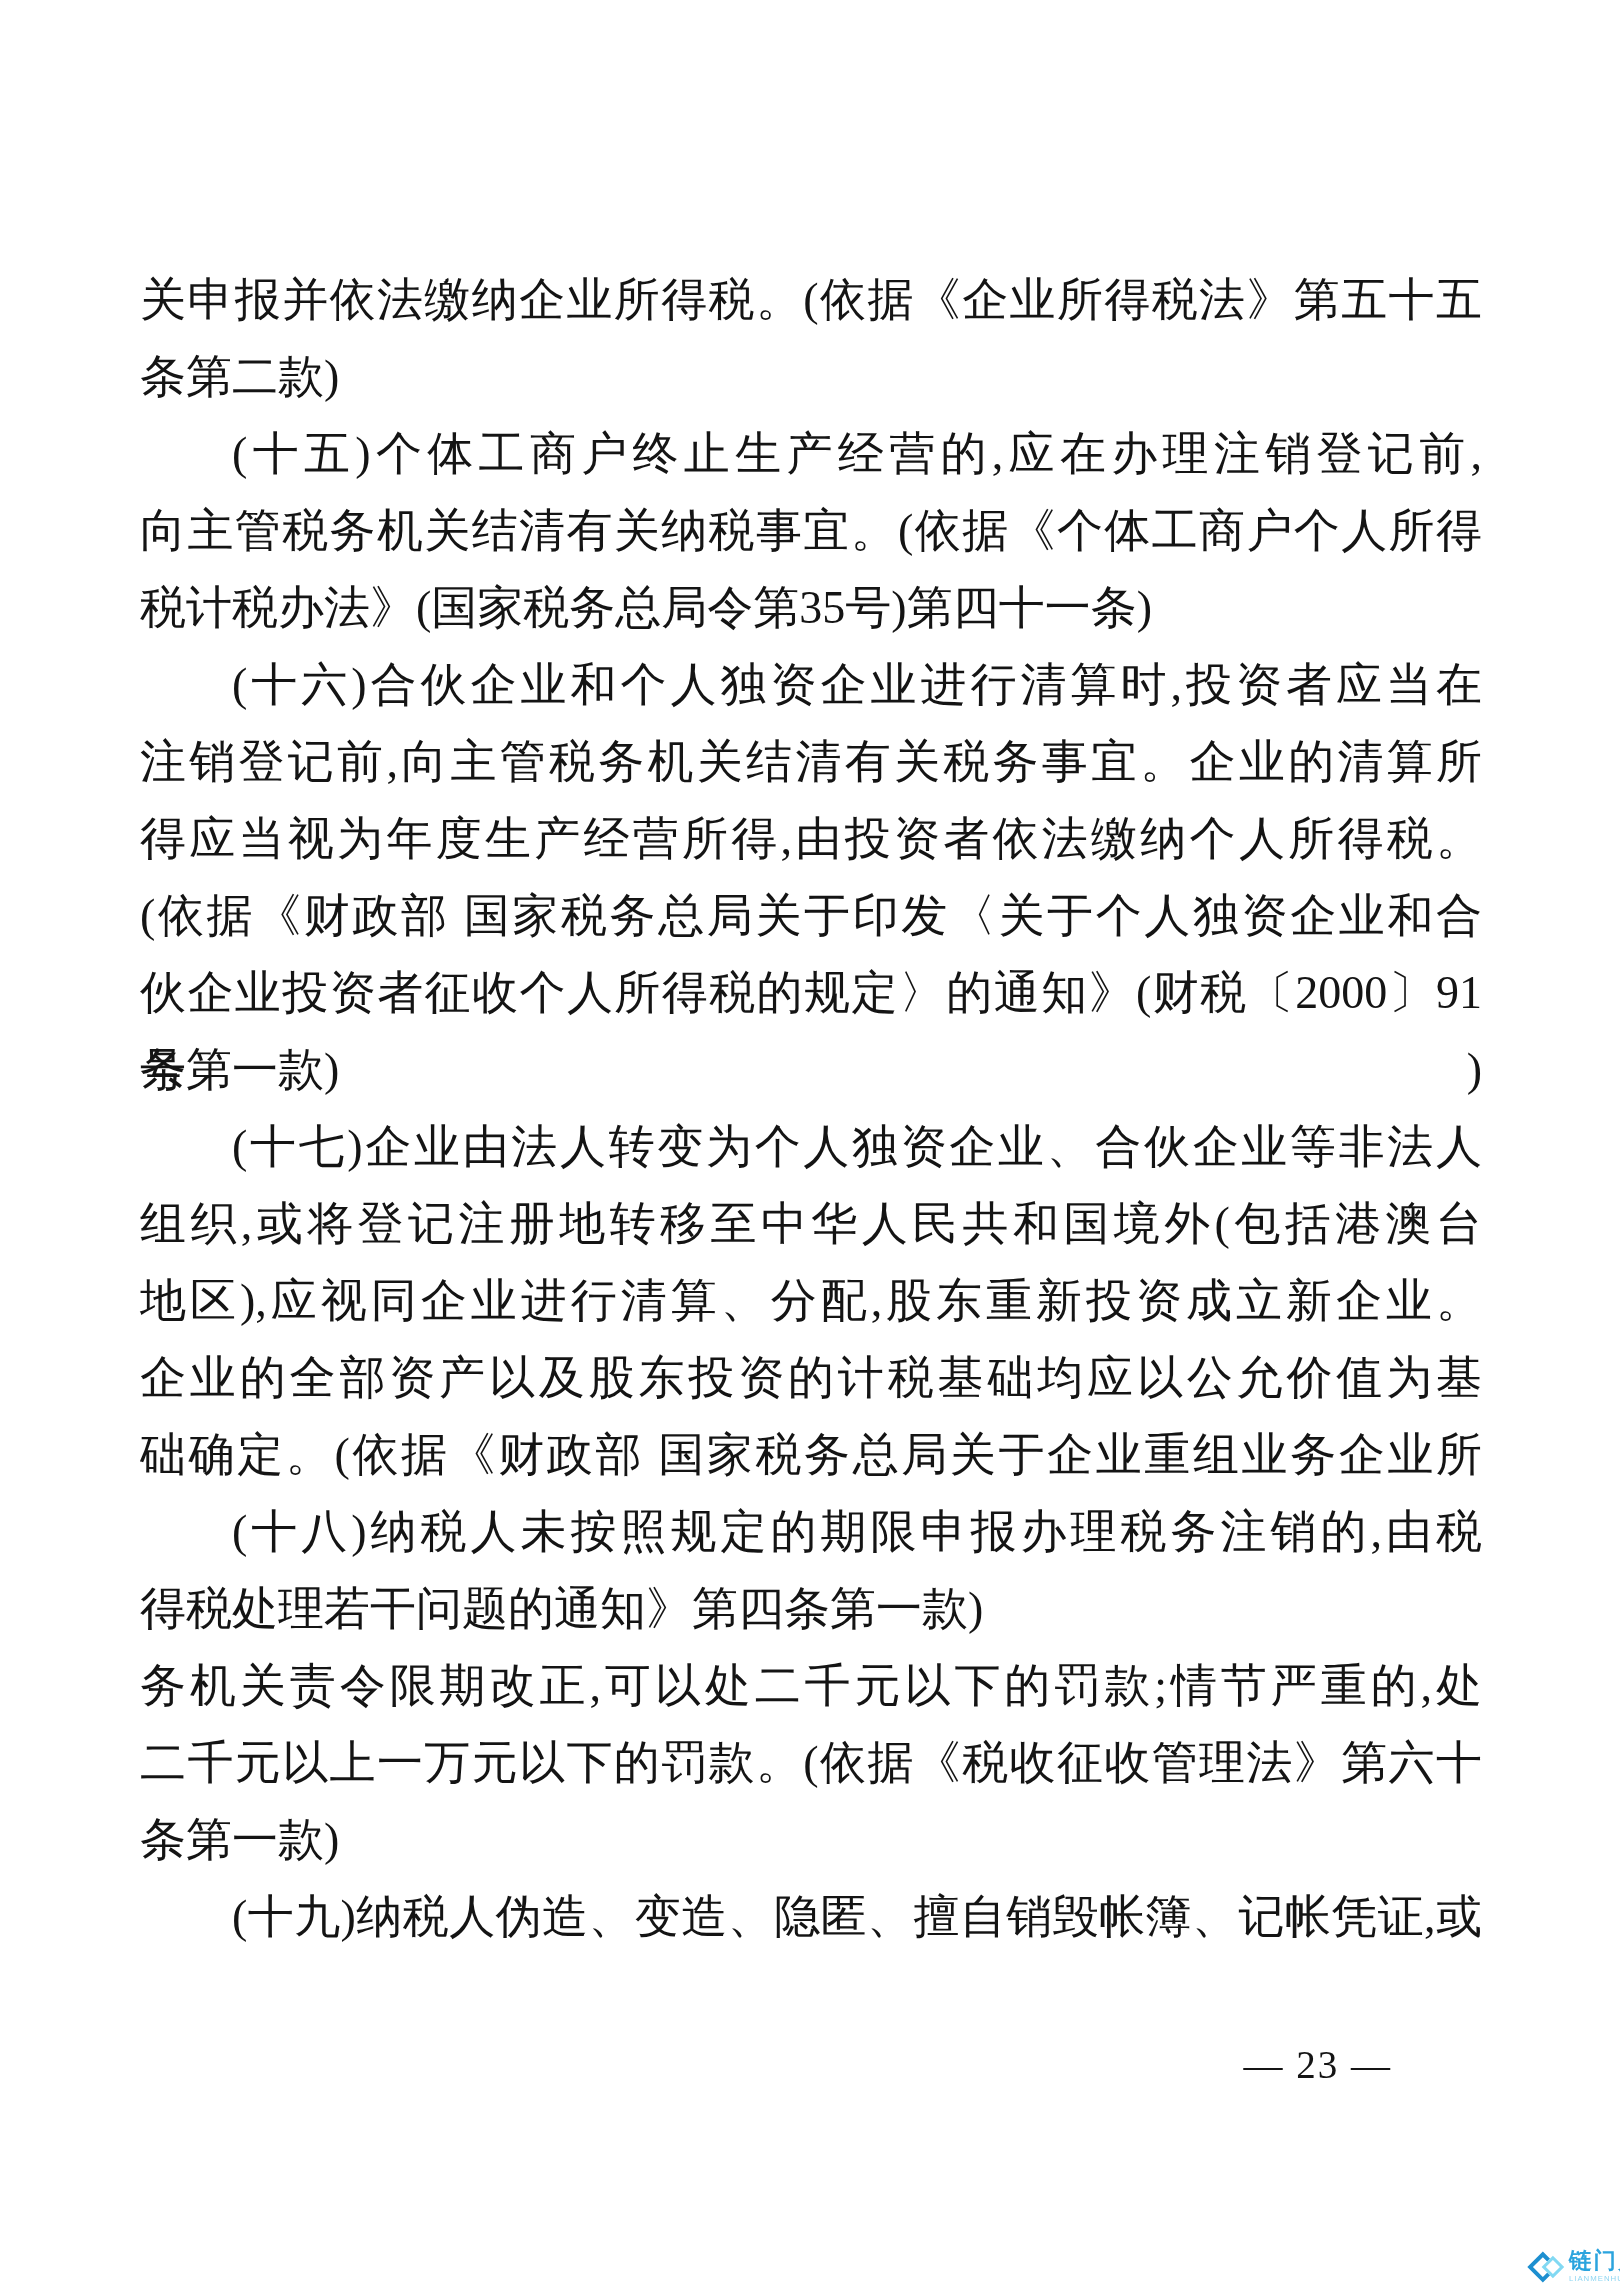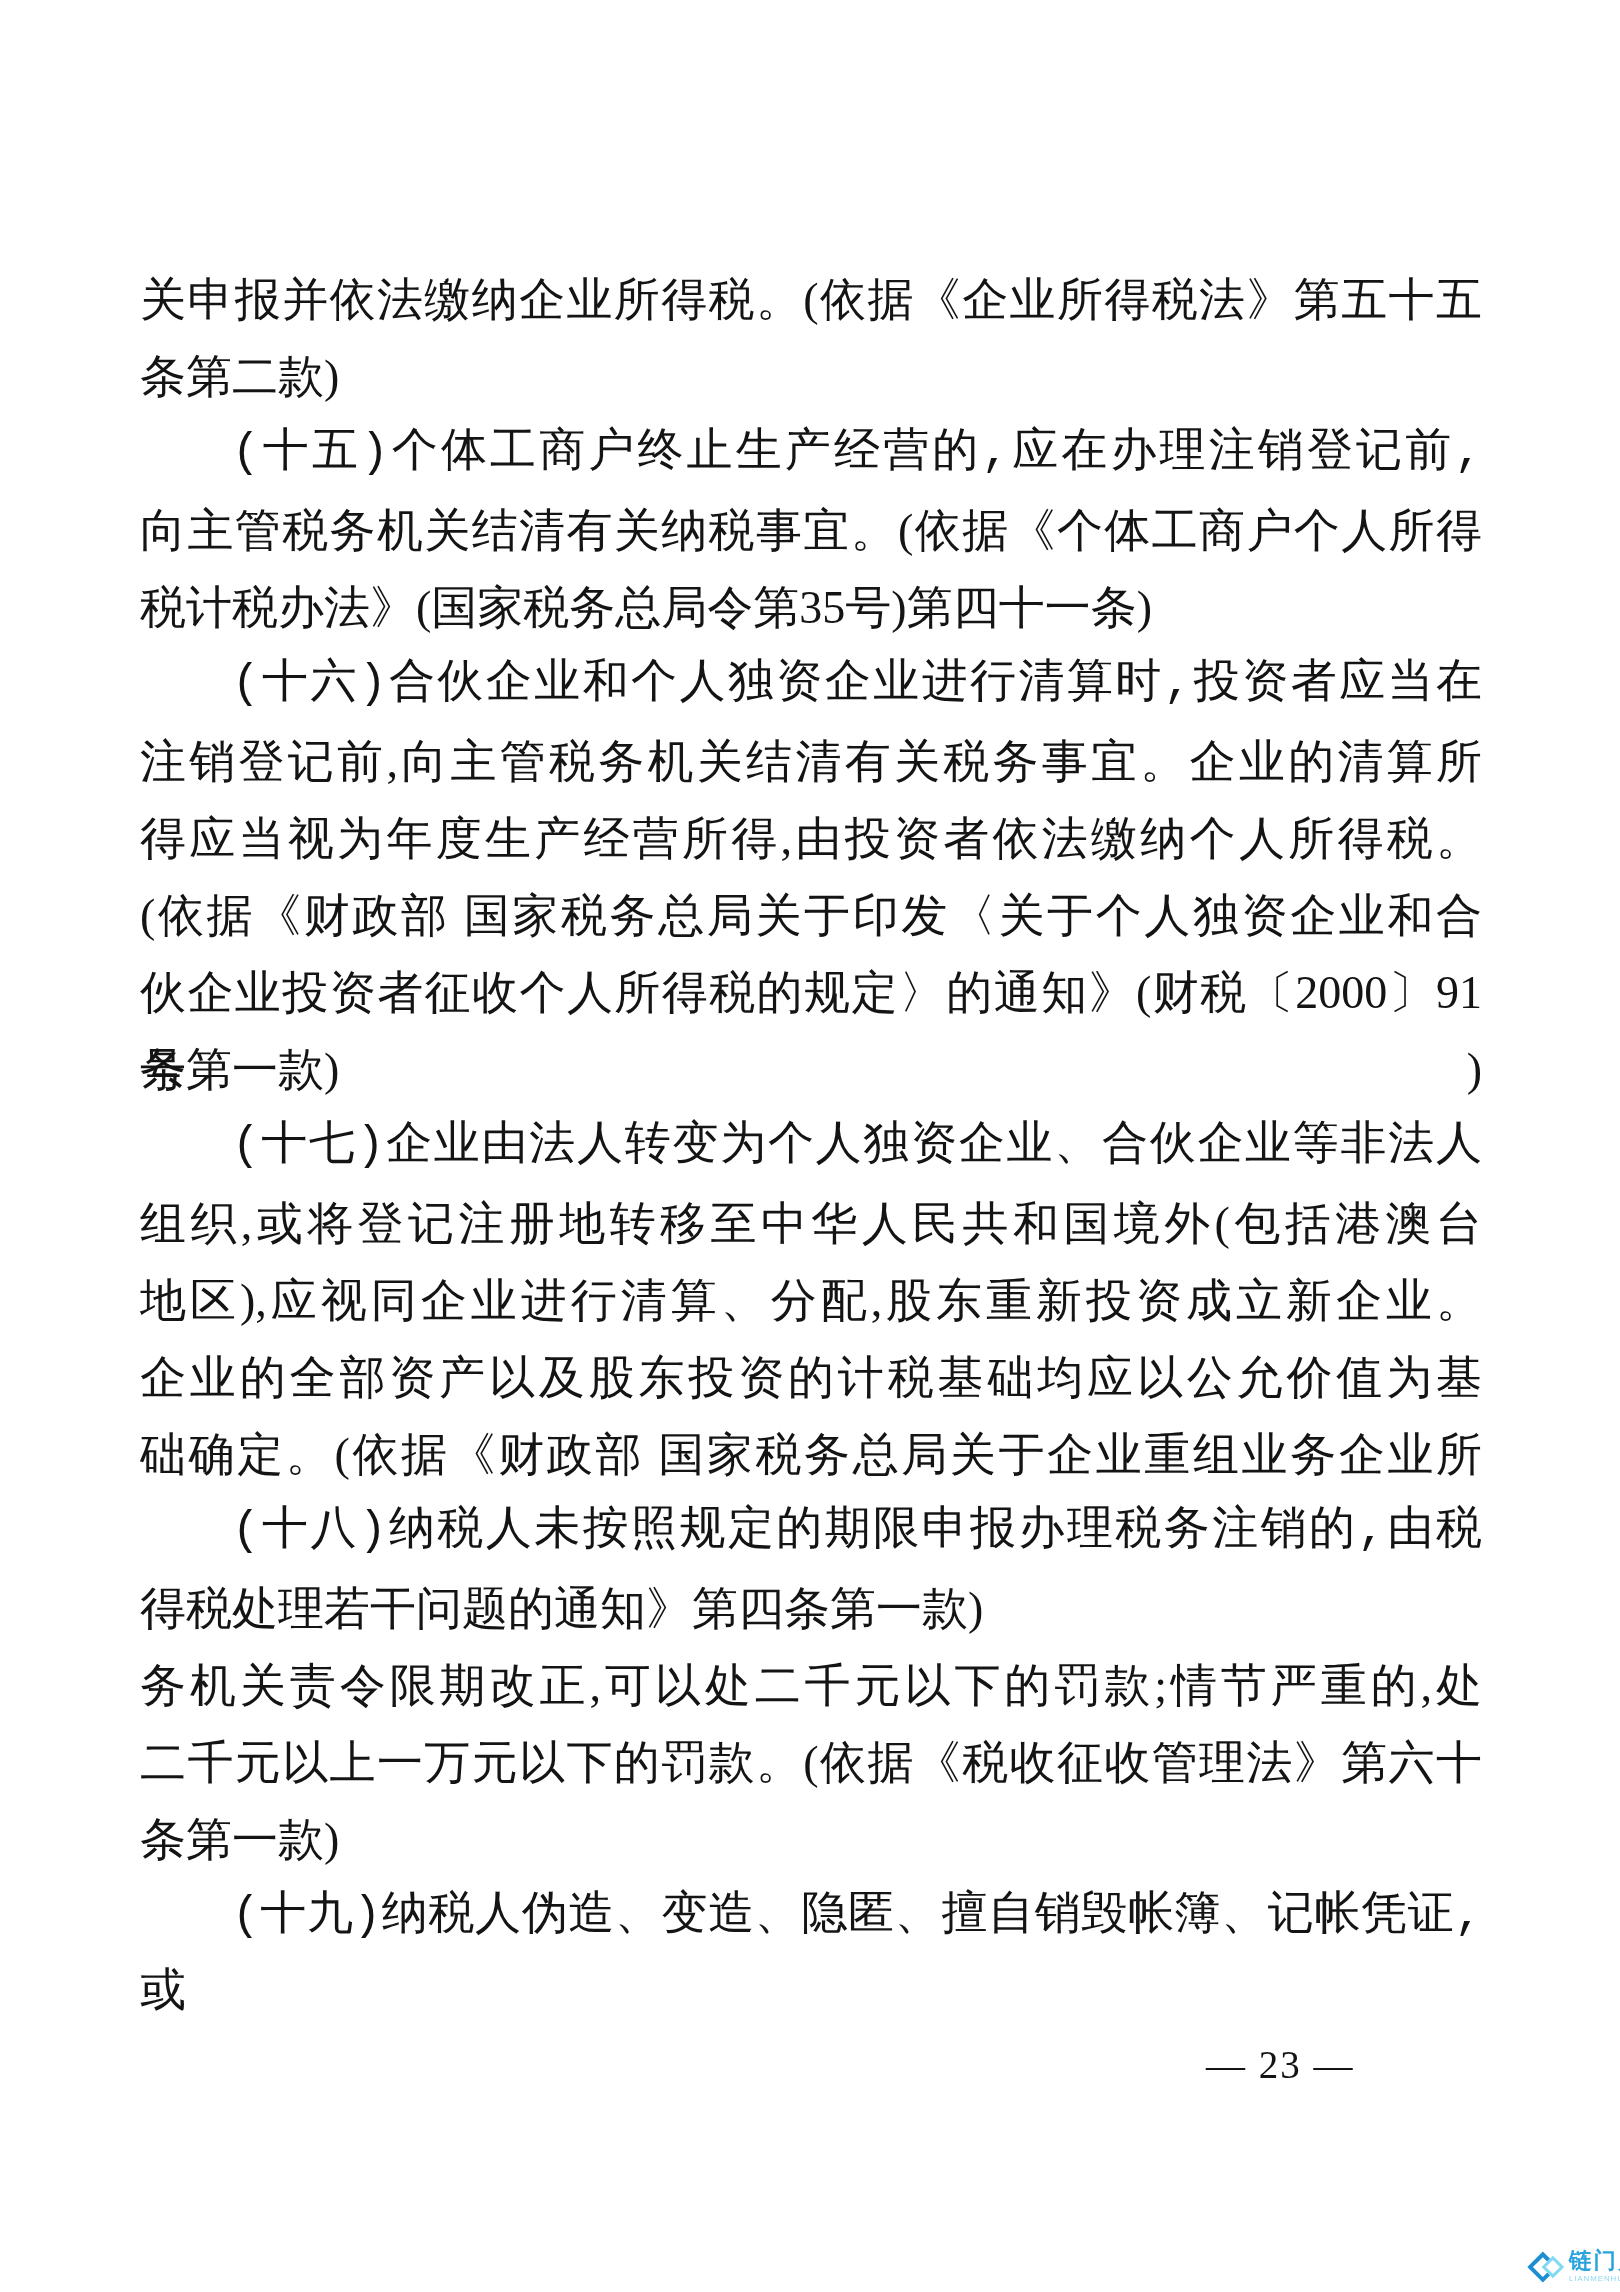--- a/index.html
+++ b/index.html
@@ -34,31 +34,30 @@
     text-align: justify;
     text-align-last: justify;
     text-justify: inter-ideograph;
   }
   .line.short {
     text-align: left;
     text-align-last: left;
   }
   .line.indent {
     text-indent: 92px;
-    font-family: Liberation Mono, monospace;
   }
   .page-number {
     position: absolute;
     left: 1206px;
     top: 2041px;
     width: 186px;
     font-size: 39px;
     line-height: 47px;
     color: #141414;
-    text-align: left;
+    text-align: right;
     letter-spacing: 2px;
     white-space: nowrap;
   }
   
   .watermark {
     position: absolute;
     left: 1529px;
     top: 2250px;
     display: flex;
     align-items: center;

